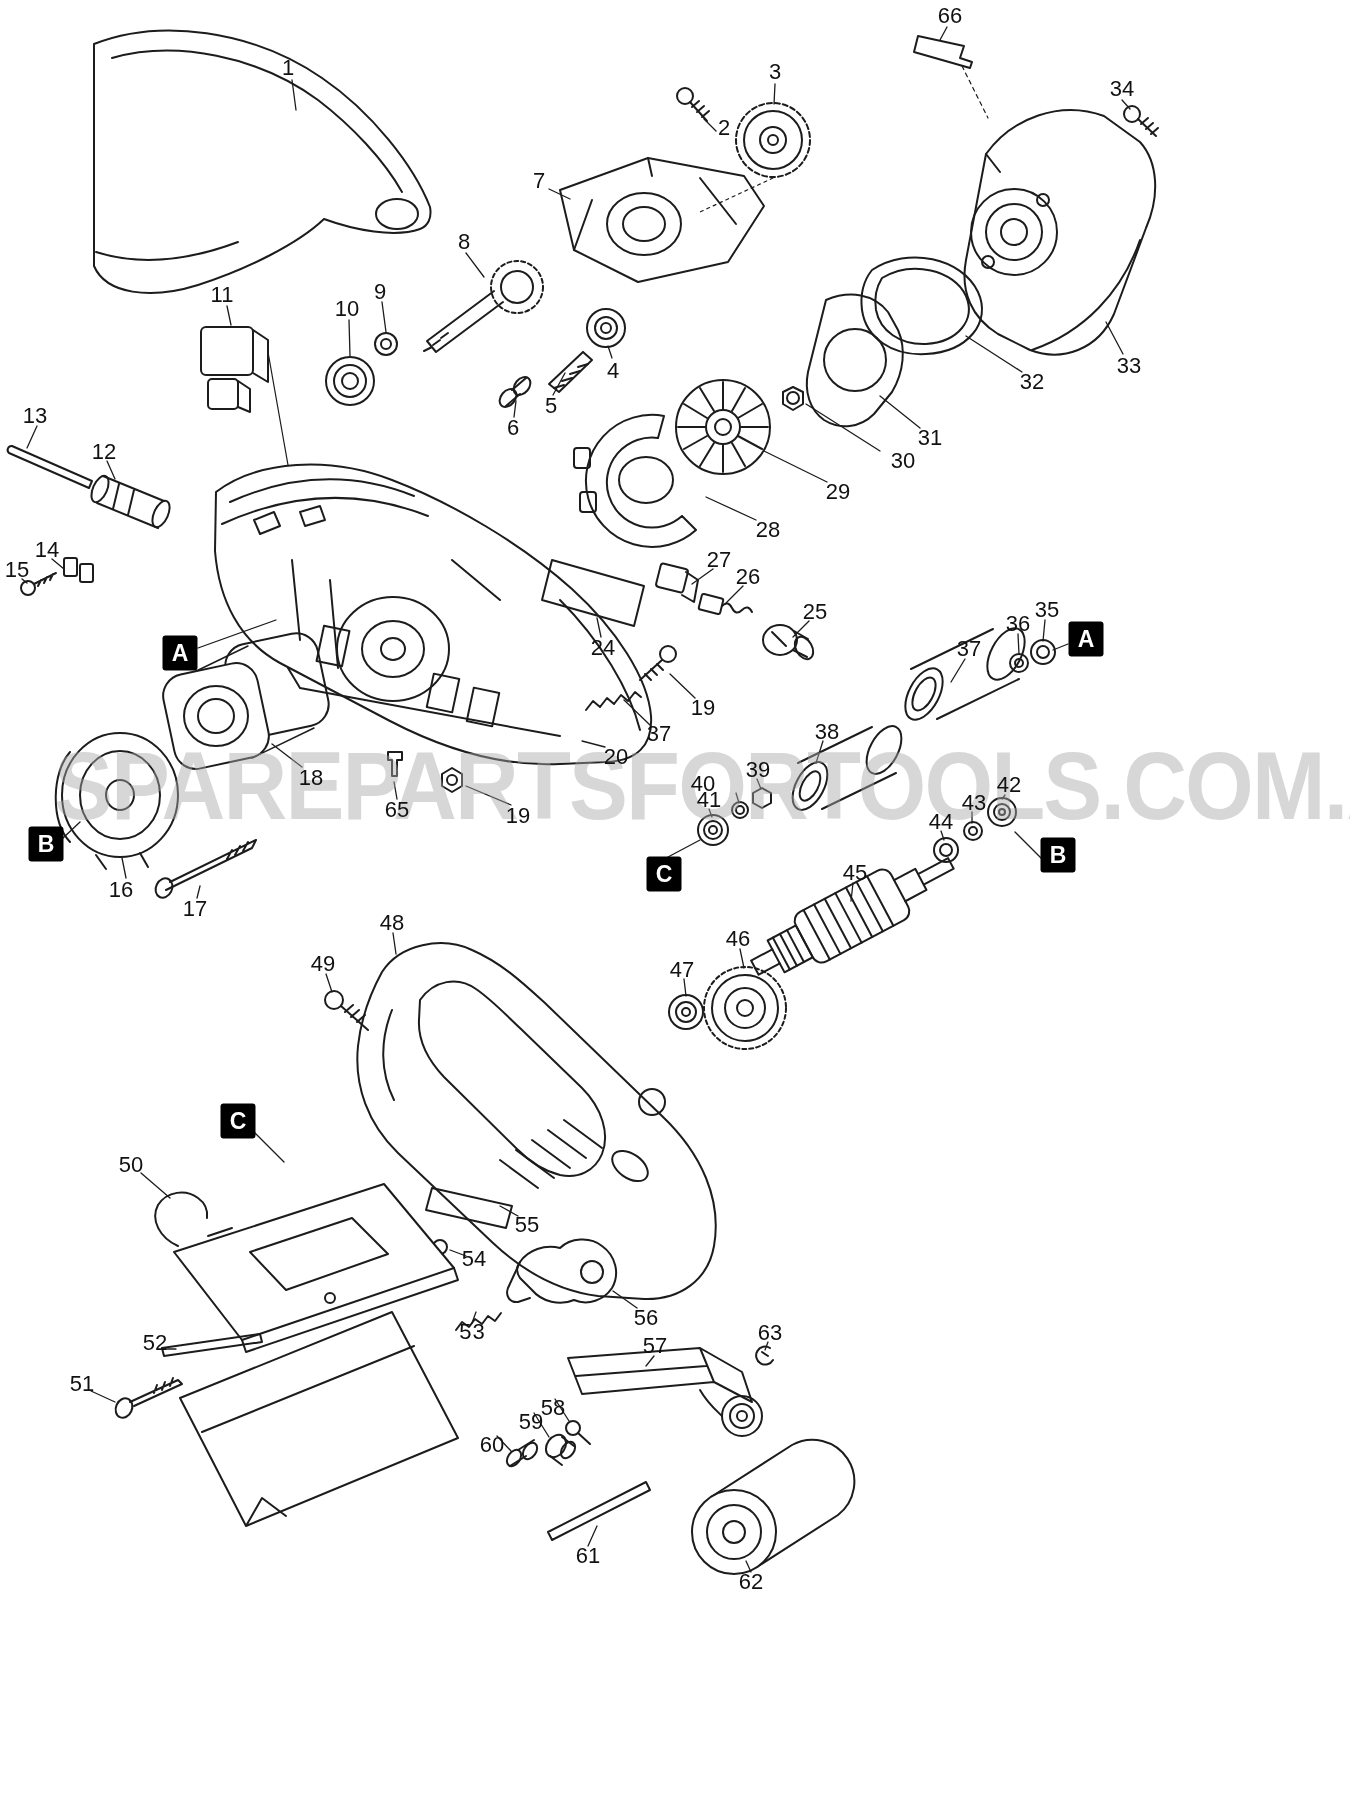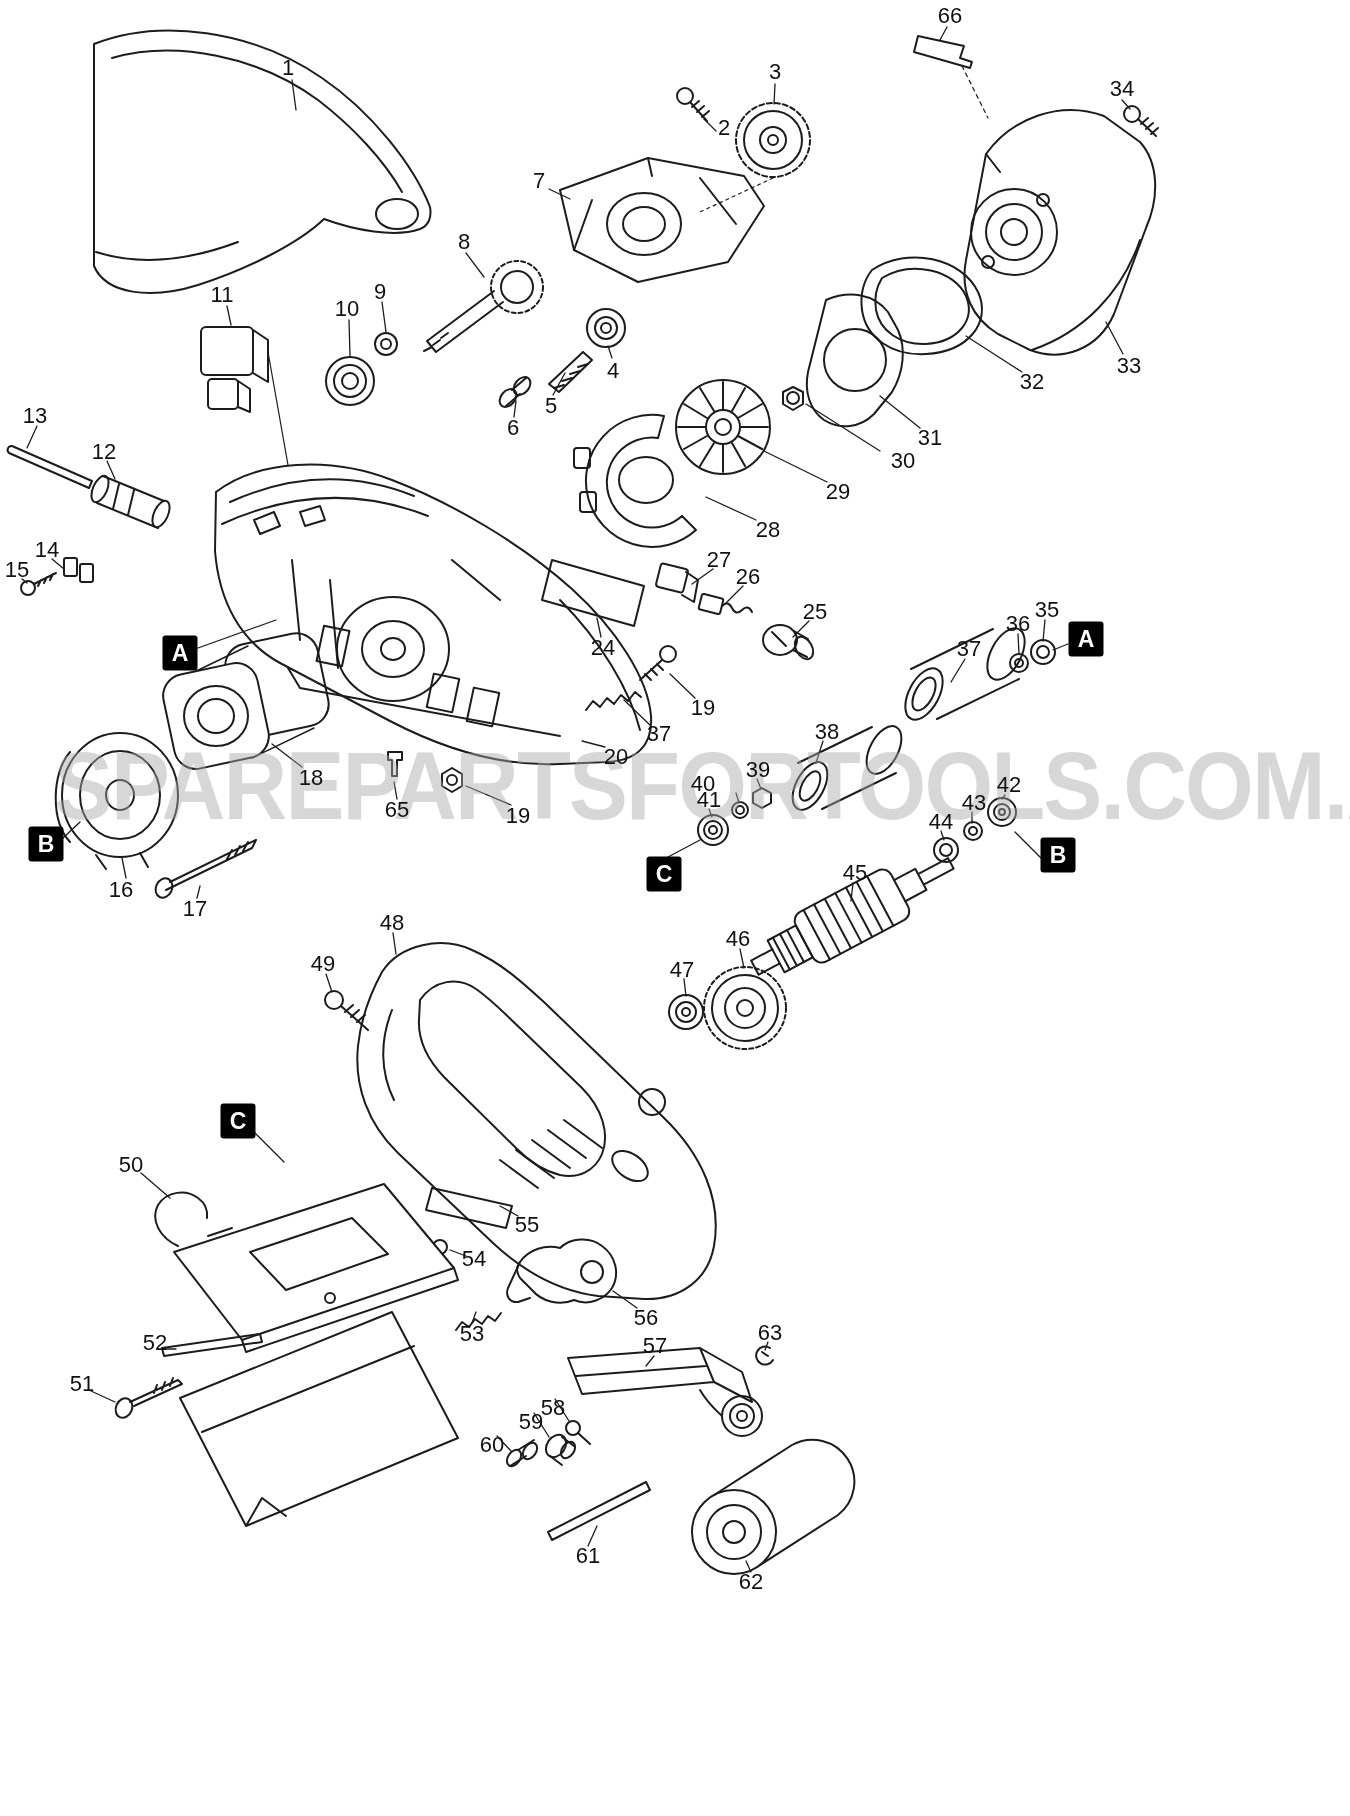--- a/index.html
+++ b/index.html
@@ -444,21 +444,21 @@
       <div class="part-label" style="left: 974px; top: 803px;">43</div>
       <div class="part-label" style="left: 941px; top: 822px;">44</div>
       <div class="part-label" style="left: 855px; top: 873px;">45</div>
       <div class="part-label" style="left: 738px; top: 939px;">46</div>
       <div class="part-label" style="left: 682px; top: 970px;">47</div>
       <div class="part-label" style="left: 392px; top: 923px;">48</div>
       <div class="part-label" style="left: 323px; top: 964px;">49</div>
       <div class="part-label" style="left: 131px; top: 1165px;">50</div>
       <div class="part-label" style="left: 82px; top: 1384px;">51</div>
       <div class="part-label" style="left: 155px; top: 1343px;">52</div>
-      <div class="part-label" style="left: 472px; top: 1334px;">53</div>
+      <div class="part-label" style="left: 472px; top: 1334px; font-family: Liberation Mono, monospace;">53</div>
       <div class="part-label" style="left: 474px; top: 1259px;">54</div>
       <div class="part-label" style="left: 527px; top: 1225px;">55</div>
       <div class="part-label" style="left: 646px; top: 1318px;">56</div>
       <div class="part-label" style="left: 655px; top: 1346px;">57</div>
       <div class="part-label" style="left: 553px; top: 1408px;">58</div>
       <div class="part-label" style="left: 531px; top: 1422px;">59</div>
       <div class="part-label" style="left: 492px; top: 1445px;">60</div>
       <div class="part-label" style="left: 588px; top: 1556px;">61</div>
       <div class="part-label" style="left: 751px; top: 1582px;">62</div>
       <div class="part-label" style="left: 770px; top: 1333px;">63</div>

